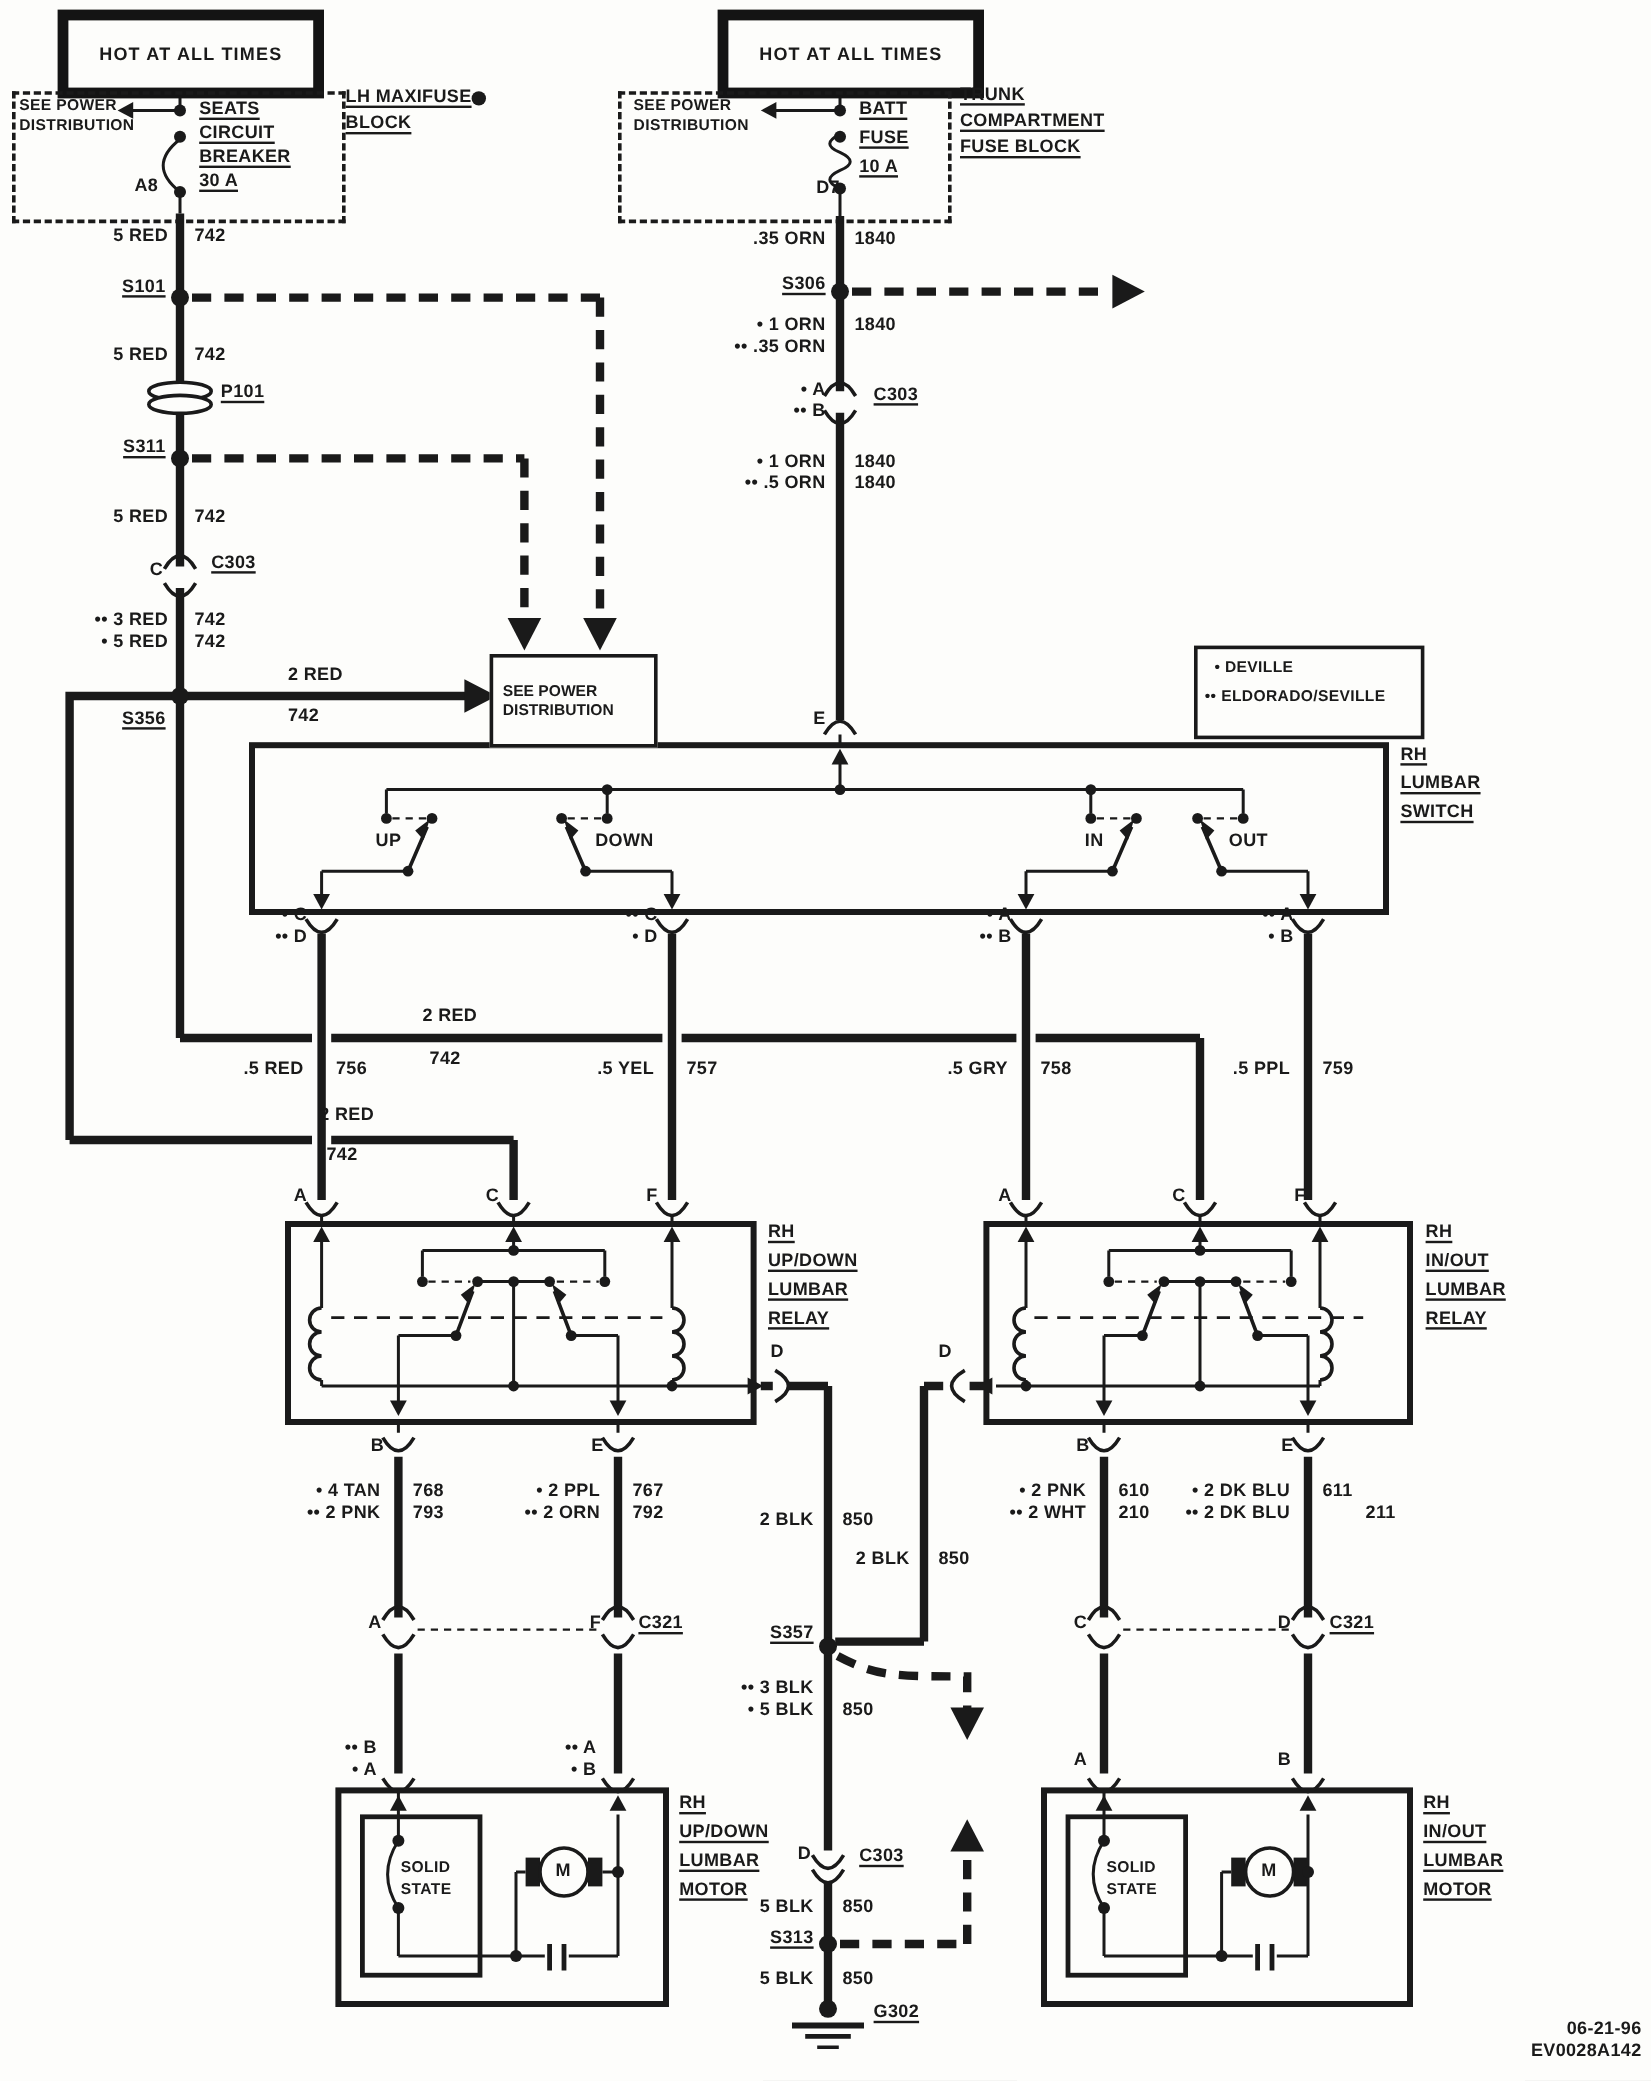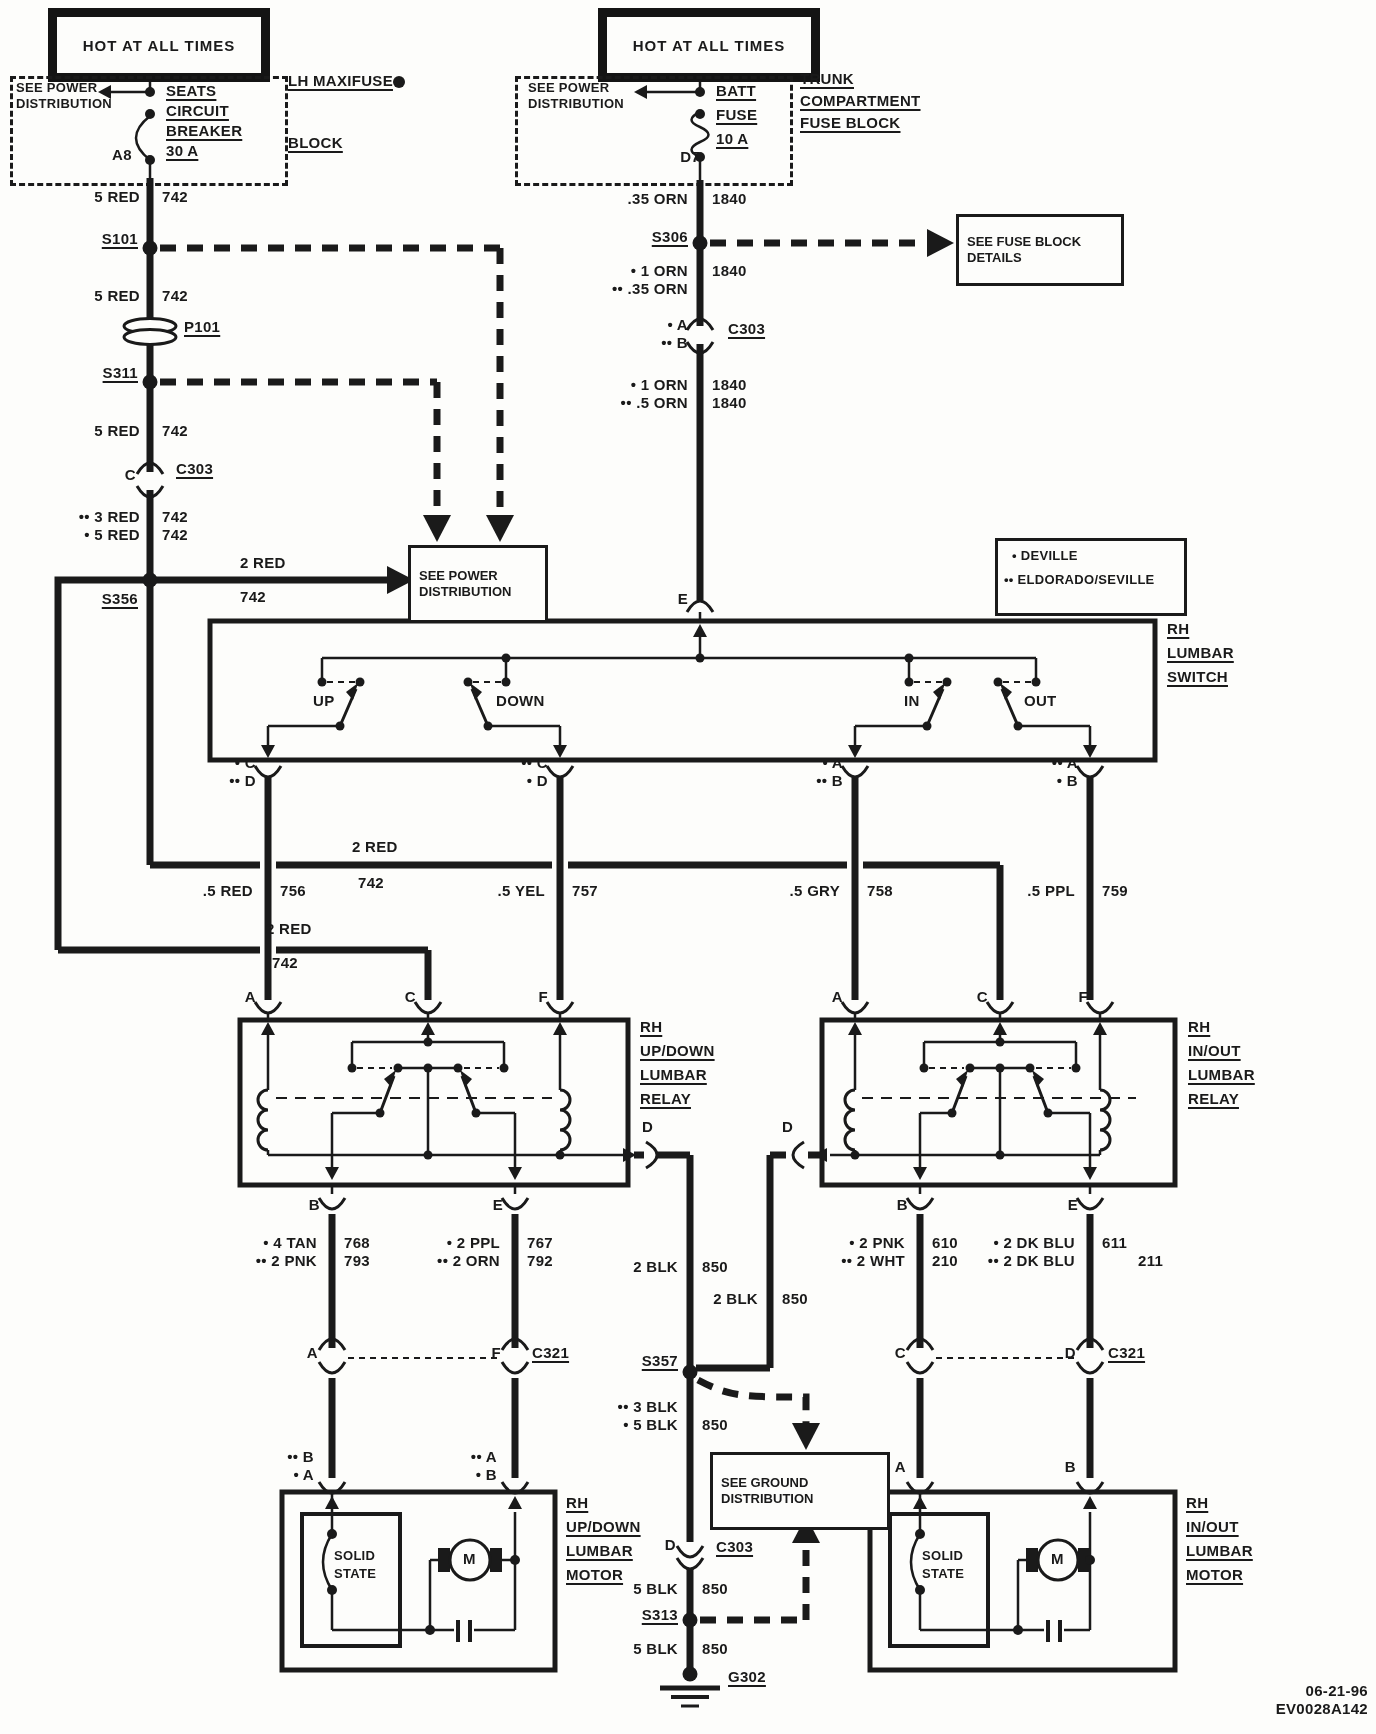--- a/index.html
+++ b/index.html
@@ -295,36 +295,30 @@
   <div class="in">HOT AT ALL TIMES</div>
 </div>
 <div class="hot" style="left:598px;top:8px;width:204px;height:56px;">
   <div class="in">HOT AT ALL TIMES</div>
 </div>
 <div class="dashedbox" style="left:10px;top:76px;width:272px;height:104px;"></div>
 <div class="dashedbox" style="left:515px;top:76px;width:272px;height:104px;"></div>
 <div class="callout bx" style="left:408px;top:545px;width:118px;height:64px;">
   <span>SEE POWER DISTRIBUTION</span>
 </div>
-<div class="callout bx" style="left:956px;top:214px;width:146px;height:58px;">
-  <span>SEE FUSE BLOCK DETAILS</span>
-</div>
 <div class="callout" style="left:995px;top:538px;width:170px;height:64px;"></div>
-<div class="callout bx" style="left:710px;top:1452px;width:158px;height:64px;">
-  <span>SEE GROUND DISTRIBUTION</span>
-</div>
 
 <div class="lb bx" style="left:16px;top:80px;width:118px;">SEE POWER DISTRIBUTION</div>
 <div class="lb u" style="left:166px;top:82px;">SEATS</div>
 <div class="lb u" style="left:166px;top:102px;">CIRCUIT</div>
 <div class="lb u" style="left:166px;top:122px;">BREAKER</div>
 <div class="lb u" style="left:166px;top:142px;">30 A</div>
 <div class="lb" style="left:112px;top:146px;">A8</div>
 <div class="lb u" style="left:288px;top:72px;">LH MAXIFUSE</div>
-<div class="lb u" style="left:288px;top:94px;margin-top:40px;">BLOCK</div>
+<div class="lb u" style="left:288px;top:94px;">BLOCK</div>
 
 <div class="lb ra" style="left:30px;top:188px;width:110px;">5 RED</div>
 <div class="lb" style="left:162px;top:188px;">742</div>
 <div class="lb ra u" style="left:30px;top:230px;width:108px;">S101</div>
 <div class="lb ra" style="left:30px;top:287px;width:110px;">5 RED</div>
 <div class="lb" style="left:162px;top:287px;">742</div>
 <div class="lb u" style="left:184px;top:318px;">P101</div>
 <div class="lb ra u" style="left:30px;top:364px;width:108px;">S311</div>
 <div class="lb ra" style="left:30px;top:422px;width:110px;">5 RED</div>
 <div class="lb" style="left:162px;top:422px;">742</div>

